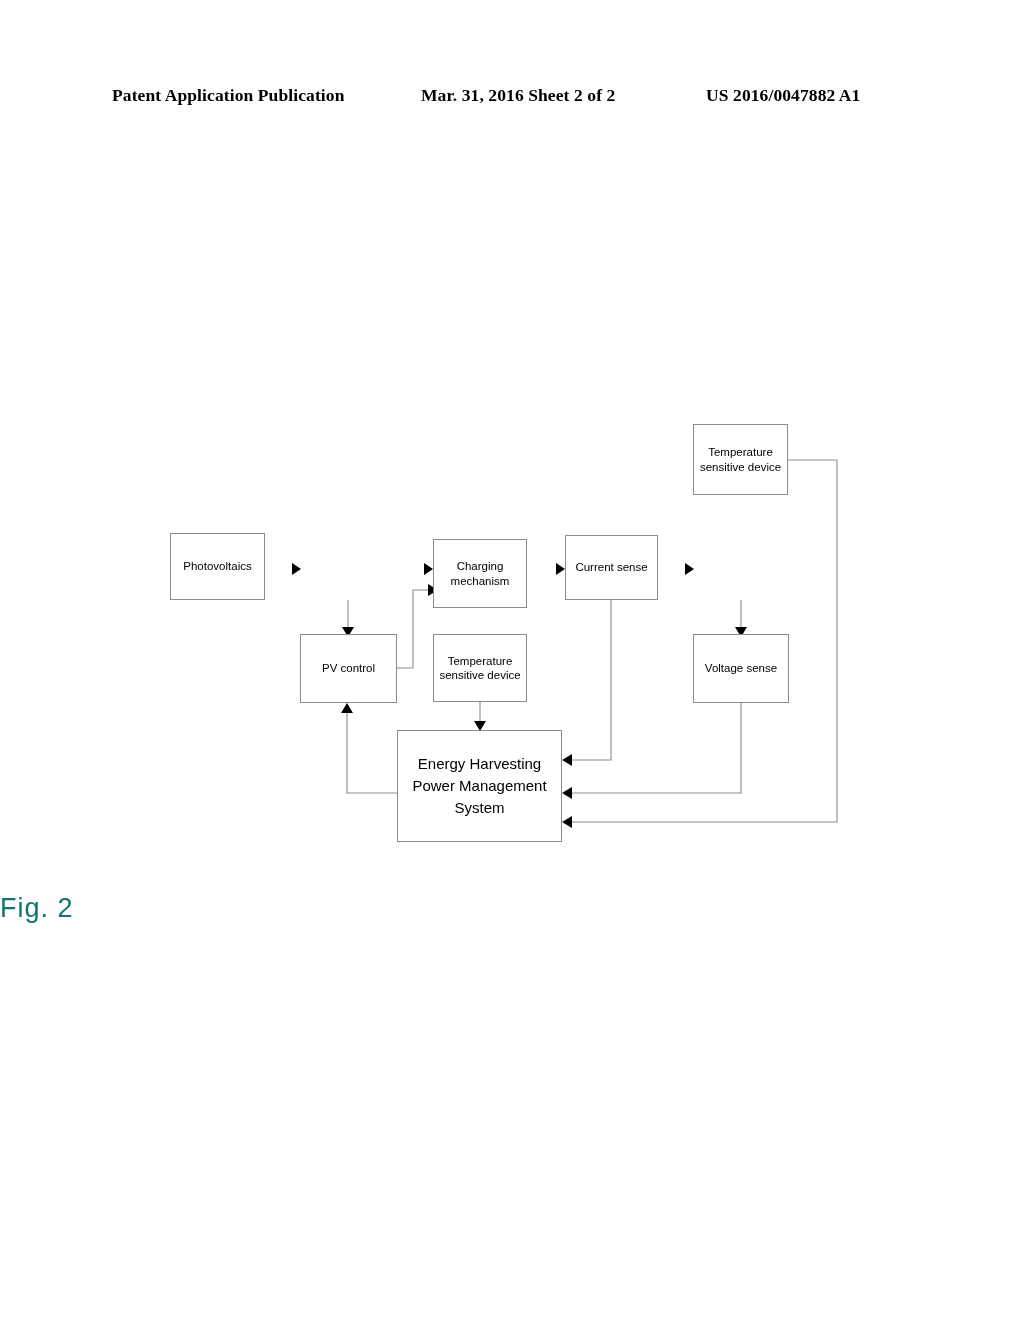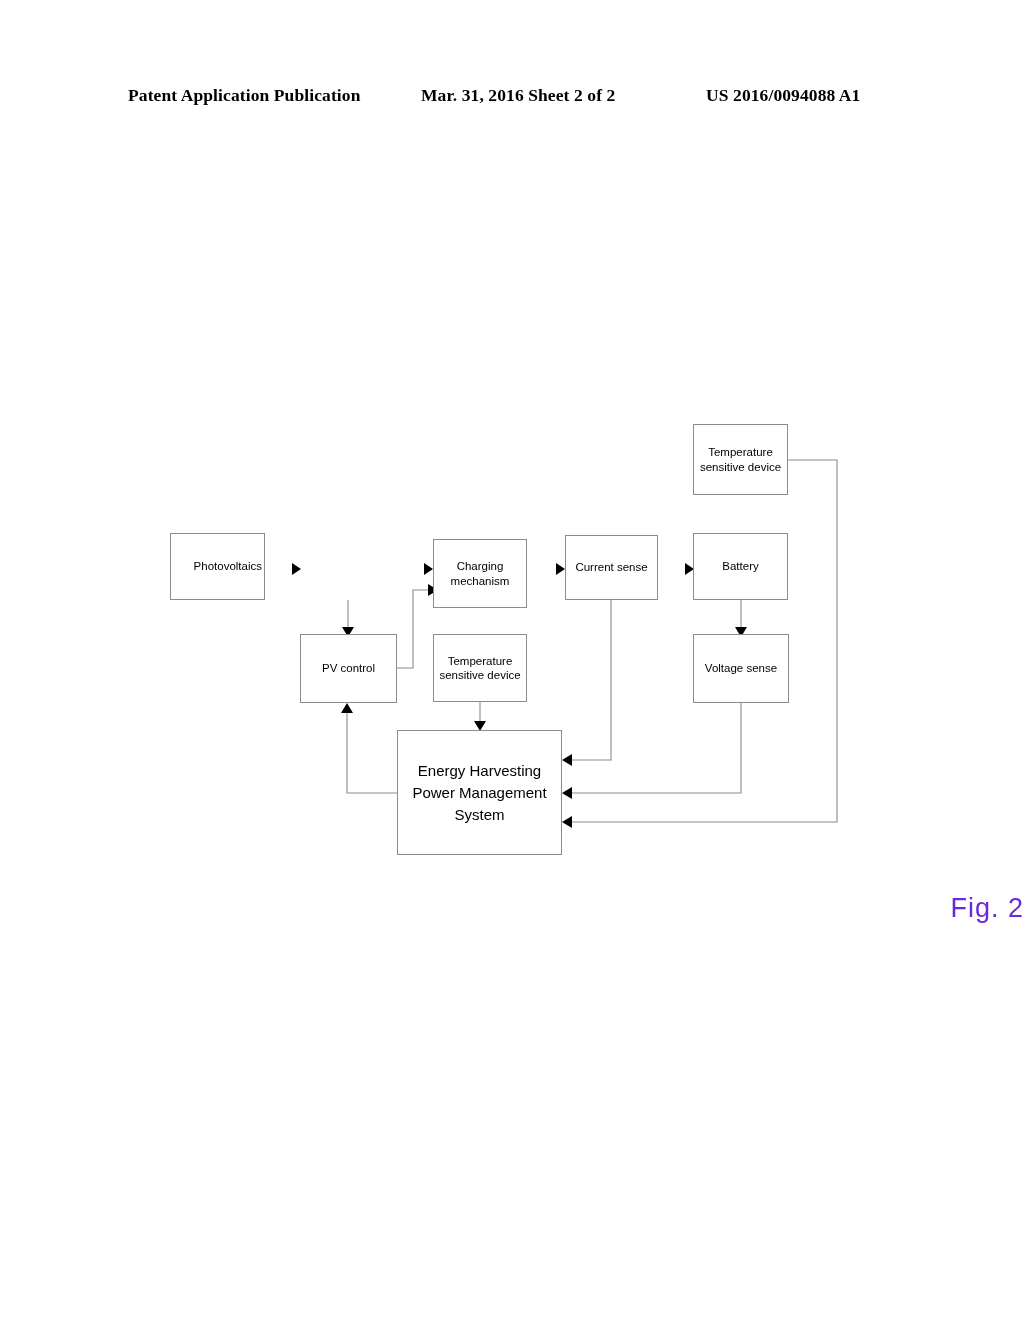--- a/index.html
+++ b/index.html
@@ -21,21 +21,21 @@
     position: absolute;
     left: 0;
     top: 85px;
     width: 1024px;
     height: 30px;
     font-family: "Liberation Serif", serif;
     font-weight: bold;
     font-size: 17.5px;
     letter-spacing: 0.1px;
   }
-  .header .hdr-left   { position: absolute; left: 128px;  top: 0; white-space: nowrap; }
+  .header .hdr-left   { position: absolute; left: 112px;  top: 0; white-space: nowrap; }
   .header .hdr-mid    { position: absolute; left: 421px;  top: 0; white-space: nowrap; font-family: Liberation Serif, serif; }
   .header .hdr-right  { position: absolute; left: 706px;  top: 0; white-space: nowrap; }
 
   
   #diagram {
     position: absolute;
     left: 0;
     top: 0;
     width: 1024px;
     height: 1320px;
@@ -62,24 +62,24 @@
     line-height: 22px;
     border-color: #8c8c8c;
   }
 
   
   .caption {
     position: absolute;
     left: 0;
     top: 893px;
     width: 1024px;
-    text-align: right;
+    text-align: left;
     font-size: 27px;
     letter-spacing: 1px;
-    color: #6d28d9;
+    color: #0f766e;
   }
 
   svg.wires {
     position: absolute;
     left: 0;
     top: 0;
     width: 1024px;
     height: 1320px;
     pointer-events: none;
   }
@@ -89,21 +89,21 @@
     fill: none;
   }
   .arrowhead { fill: #000000; stroke: none; }
 </style>
 </head>
 <body>
 
 <div class="header">
   <span class="hdr-left">Patent Application Publication</span>
   <span class="hdr-mid">Mar. 31, 2016  Sheet 2 of 2</span>
-  <span class="hdr-right">US 2016/0094088 A1</span>
+  <span class="hdr-right">US 2016/0047882 A1</span>
 </div>
 
 <div id="diagram">
 
   <svg class="wires" viewBox="0 0 1024 1320" xmlns="http://www.w3.org/2000/svg">
 
     <line x1="348" y1="600" x2="348" y2="628"></line>
     <polygon class="arrowhead" points="342,627 354,627 348,637"></polygon>
 
     <path d="M 397 668 L 413 668 L 413 590 L 429 590"></path>
@@ -133,48 +133,45 @@
     <polygon class="arrowhead" points="572,816 572,828 562,822"></polygon>
 
     <path d="M 397 793 L 347 793 L 347 713"></path>
     <polygon class="arrowhead" points="341,713 353,713 347,703"></polygon>
   </svg>
 
   <div class="node" style="left:693px; top:424px; width:95px; height:71px;">
     <span>Temperature sensitive device</span>
   </div>
 
-  <div class="node" style="left:170px; top:533px; width:95px; height:67px;justify-content:flex-end;">
+  <div class="node" style="left:170px; top:533px; width:95px; height:67px;">
     <span>Photovoltaics</span>
   </div>
 
 
   <div class="node" style="left:433px; top:539px; width:94px; height:69px;">
     <span>Charging mechanism</span>
   </div>
 
   <div class="node" style="left:565px; top:535px; width:93px; height:65px;">
     <span>Current sense</span>
   </div>
 
-  <div class="node" style="left:693px; top:533px; width:95px; height:67px;">
-    <span>Battery</span>
-  </div>
 
   <div class="node" style="left:300px; top:634px; width:97px; height:69px;justify-content:center;">
     <span>PV control</span>
   </div>
 
   <div class="node" style="left:433px; top:634px; width:94px; height:68px;">
     <span>Temperature sensitive device</span>
   </div>
 
   <div class="node" style="left:693px; top:634px; width:96px; height:69px;">
     <span>Voltage sense</span>
   </div>
 
-  <div class="node main" style="left:397px; top:730px; width:165px; height:125px;">
+  <div class="node main" style="left:397px; top:730px; width:165px; height:112px;">
     <span>Energy Harvesting Power Management System</span>
   </div>
 
 </div>
 
 <div class="caption">Fig. 2</div>
 
 </body></html>

